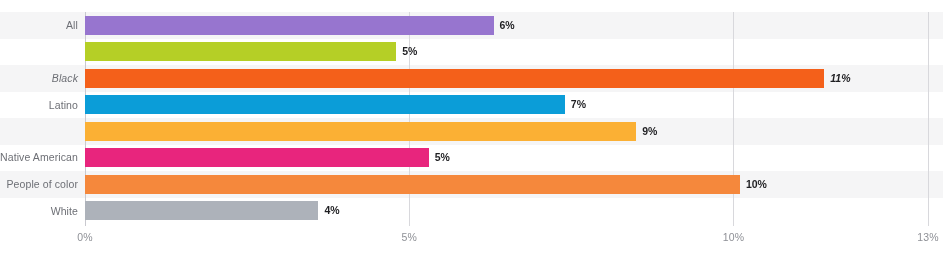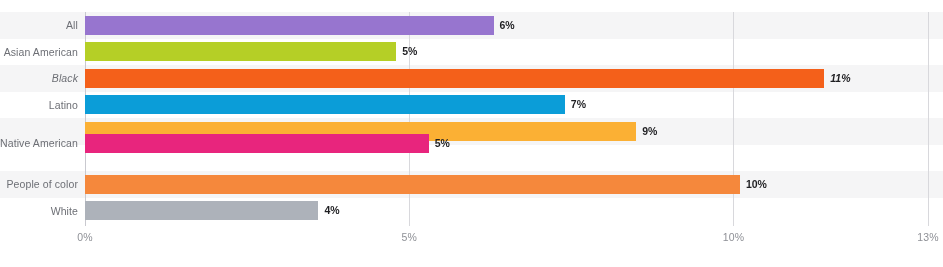--- a/index.html
+++ b/index.html
@@ -126,39 +126,38 @@
       <div class="gridline" style="left: 733.462px;"></div>
       <div class="gridline" style="left: 928px;"></div>
     </div>
   <div class="bars-layer">
       <div class="row" style="top: 12px;">
         <div class="row-label">All</div>
         <div class="bar" style="left: 85px; width: 408.531px; background: rgb(151, 117, 207);"></div>
         <div class="bar-value" style="left: 499.531px; color: rgb(31, 31, 34);">6%</div>
       </div>
       <div class="row" style="top: 38.5px;">
-        <div class="row-label">Asian American</div>
         <div class="bar" style="left: 85px; width: 311.262px; background: rgb(181, 207, 38);"></div>
         <div class="bar-value" style="left: 402.262px; color: rgb(31, 31, 34);">5%</div>
       </div>
       <div class="row" style="top: 65px; font-style: italic;">
         <div class="row-label">Black</div>
         <div class="bar" style="left: 85px; width: 739.246px; background: rgb(244, 96, 26);"></div>
         <div class="bar-value" style="left: 830.246px; color: rgb(31, 31, 34);">11%</div>
       </div>
       <div class="row" style="top: 91.5px;">
         <div class="row-label">Latino</div>
         <div class="bar" style="left: 85px; width: 479.862px; background: rgb(11, 157, 216);"></div>
         <div class="bar-value" style="left: 570.862px; color: rgb(31, 31, 34);">7%</div>
       </div>
       <div class="row" style="top: 118px;">
         <div class="bar" style="left: 85px; width: 551.192px; background: rgb(251, 176, 52);"></div>
         <div class="bar-value" style="left: 642.192px; color: rgb(31, 31, 34);">9%</div>
       </div>
-      <div class="row" style="top: 130px;">
+      <div class="row" style="top: 144px;">
         <div class="row-label">Native American</div>
         <div class="bar" style="left: 85px; width: 343.685px; background: rgb(232, 37, 125);"></div>
         <div class="bar-value" style="left: 434.685px; color: rgb(31, 31, 34);">5%</div>
       </div>
       <div class="row" style="top: 171px;">
         <div class="row-label">People of color</div>
         <div class="bar" style="left: 85px; width: 654.946px; background: rgb(245, 136, 60);"></div>
         <div class="bar-value" style="left: 745.946px; color: rgb(31, 31, 34);">10%</div>
       </div>
       <div class="row" style="top: 197.5px;">

